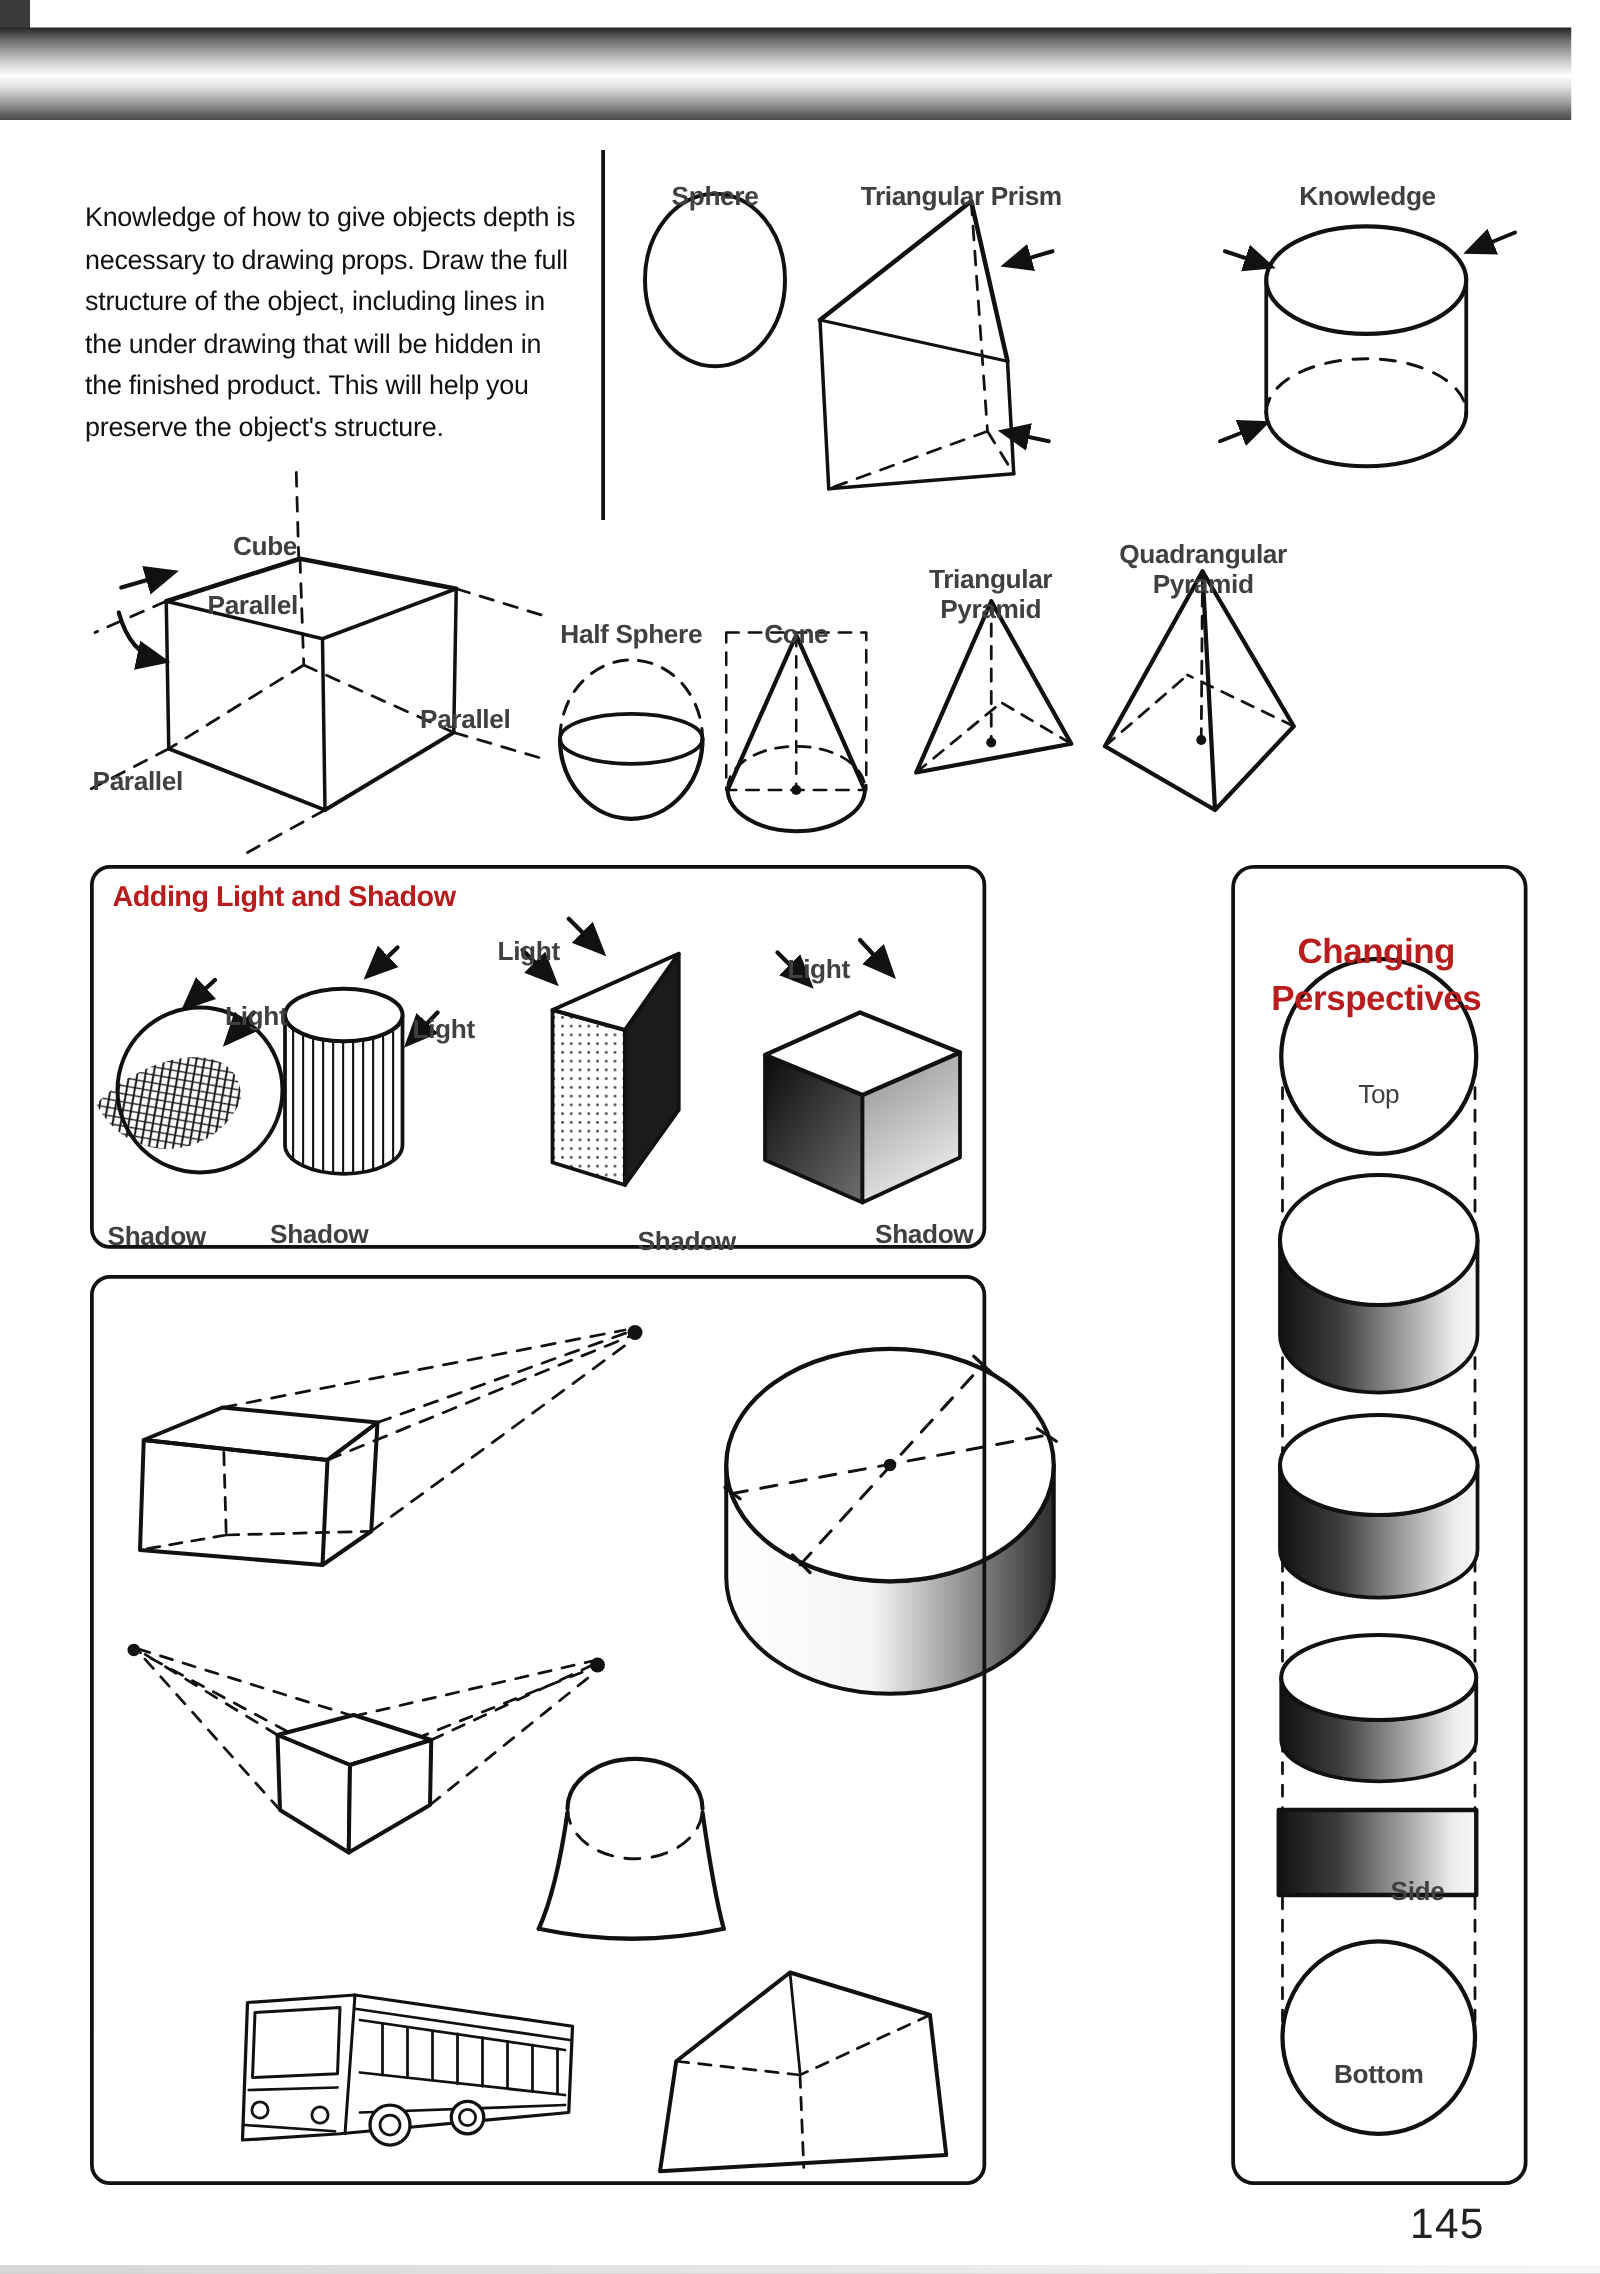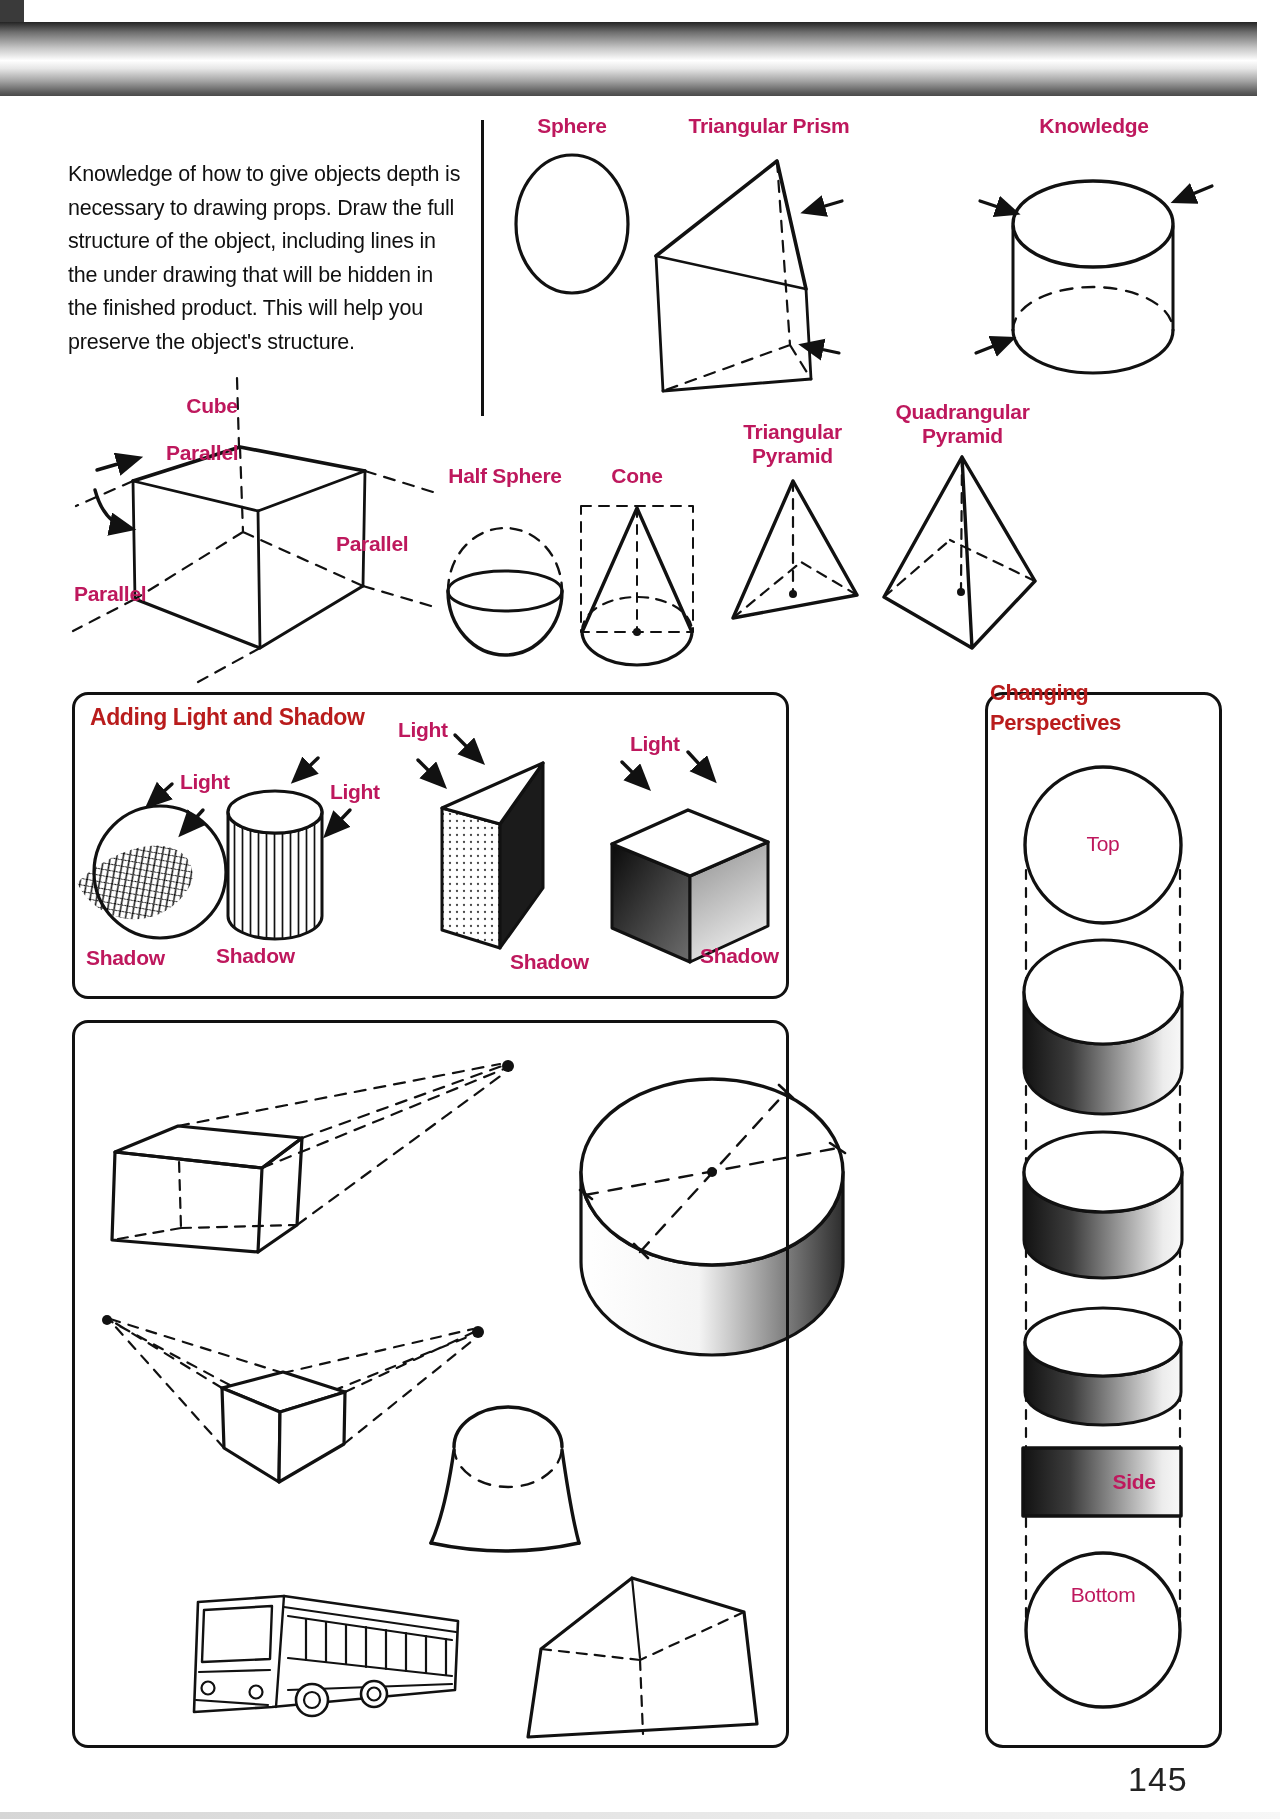--- a/index.html
+++ b/index.html
@@ -1,19 +1,19 @@
 <!DOCTYPE html>
 <html><head>
 <meta charset="utf-8">
 <style>
   html,body{margin:0;padding:0;background:#888;}
   #page{position:relative;width:1280px;height:1819px;background:#fff;overflow:hidden;
         font-family:"Liberation Sans",sans-serif;color:#111;}
   .abs{position:absolute;}
-  .lbl{position:absolute;font-weight:700;font-size:21px;letter-spacing:-0.3px;color:#be185d;white-space:pre-line;line-height:1.12;}
+  .lbl{position:absolute;font-weight:700;font-size:21px;letter-spacing:-0.3px;color:#404040;white-space:pre-line;line-height:1.12;margin-top:32px;}
   .lbl.center{text-align:center;}
   .boxtitle{position:absolute;font-weight:800;font-size:23px;letter-spacing:-0.4px;color:#b91c1c;white-space:pre-line;line-height:1.35;}
   .framebox{position:absolute;border:3.5px solid #111;border-radius:16px;background:transparent;}
   #topbar{position:absolute;left:0;top:22px;width:1257px;height:74px;
     background:linear-gradient(180deg,#242424 0%,#6f6f6f 14%,#c9c9c9 36%,#ffffff 52%,#e6e6e6 63%,#a3a3a3 80%,#5c5c5c 95%,#4a4a4a 100%);}
   #corner-mark{position:absolute;left:0;top:0;width:24px;height:30px;background:#3a3a3a;}
   #bottom-edge{position:absolute;left:0;top:1812px;width:1280px;height:7px;
     background:linear-gradient(90deg,#d6d6d6,#f7f7f7);}
   #intro-title{position:absolute;left:68px;top:106px;font-size:31px;font-weight:800;letter-spacing:-0.6px;}
   #intro-body{position:absolute;left:68px;top:158px;width:420px;font-size:21.5px;line-height:33.5px;
@@ -268,19 +268,19 @@
   <div class="lbl" style="left:398px;top:718px">Light</div>
   <div class="lbl" style="left:630px;top:732px">Light</div>
   <div class="lbl" style="left:86px;top:946px">Shadow</div>
   <div class="lbl" style="left:216px;top:944px">Shadow</div>
   <div class="lbl" style="left:510px;top:950px">Shadow</div>
   <div class="lbl" style="left:700px;top:944px">Shadow</div>
 
   <div class="framebox" style="left:72px;top:1020px;width:711px;height:722px"></div>
 
   <div class="framebox" style="left:985px;top:692px;width:231px;height:1050px;border-radius:18px"></div>
-  <div class="boxtitle" style="left:990px;top:678px;width:222px;font-size:22px">Changing Perspectives</div>
+  <div class="boxtitle" style="left:990px;top:742px;width:222px;text-align:center;font-size:28px">Changing Perspectives</div>
   <div class="lbl center" style="left:1053px;top:832px;width:100px;font-weight:400">Top</div>
   <div class="lbl center" style="left:1084px;top:1470px;width:100px;font-weight:700">Side</div>
-  <div class="lbl center" style="left:1053px;top:1583px;width:100px;font-weight:400">Bottom</div>
+  <div class="lbl center" style="left:1053px;top:1616px;width:100px;font-weight:700">Bottom</div>
 
   <div id="page-number">145</div>
 </div>
 
 </body></html>

